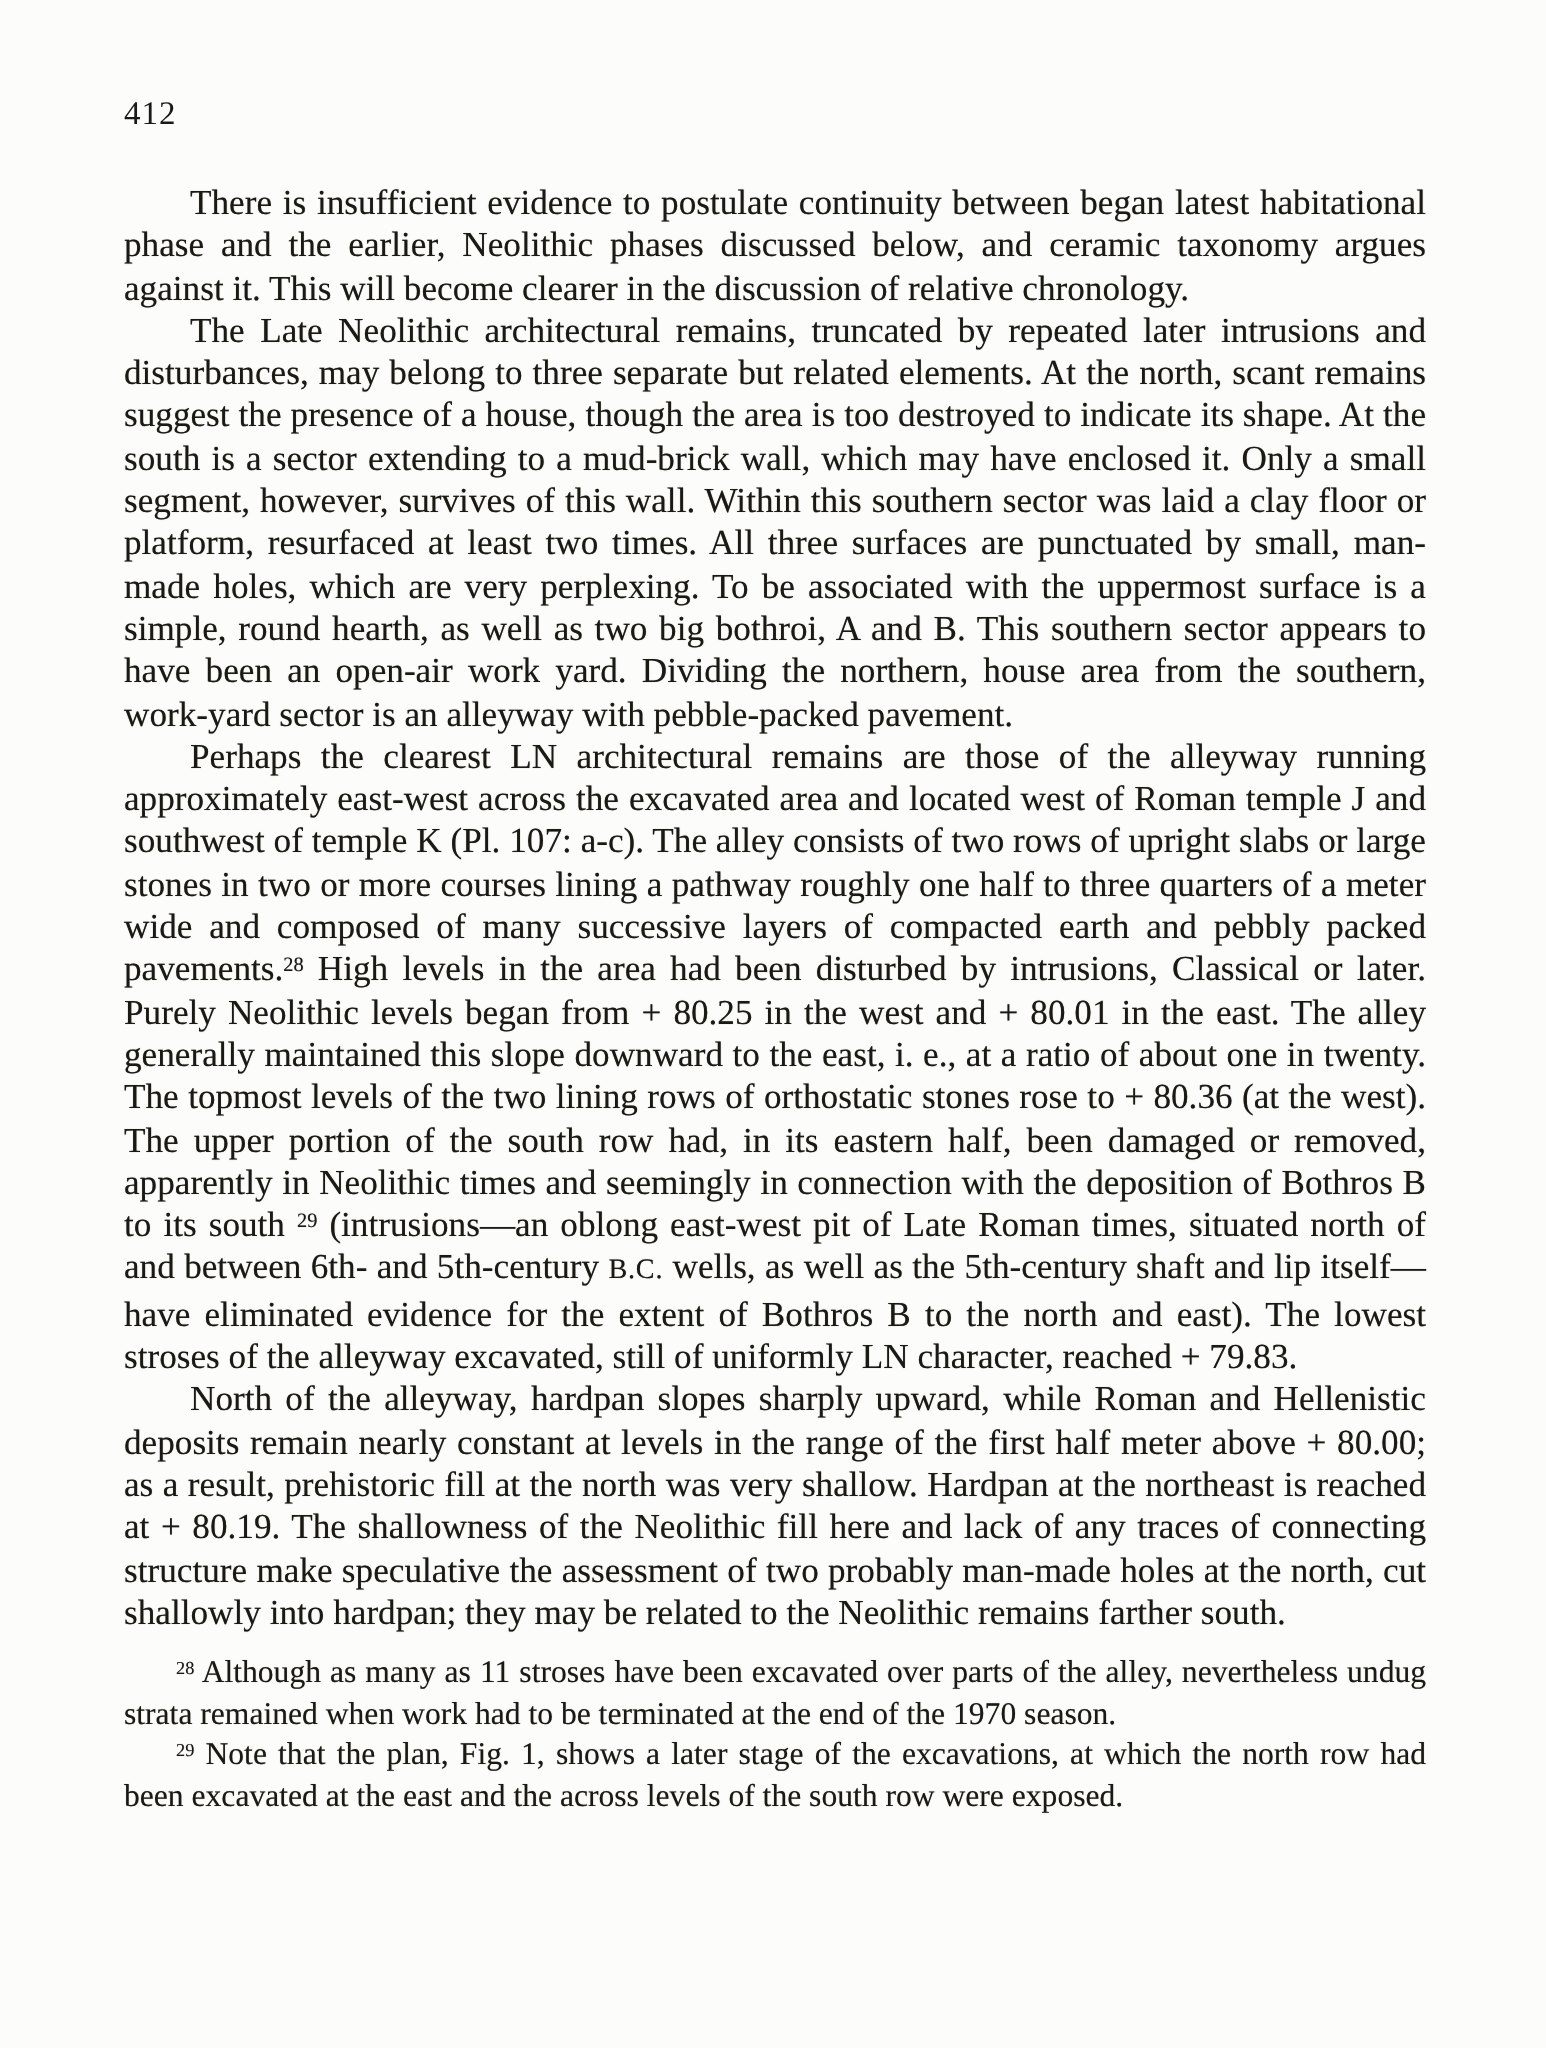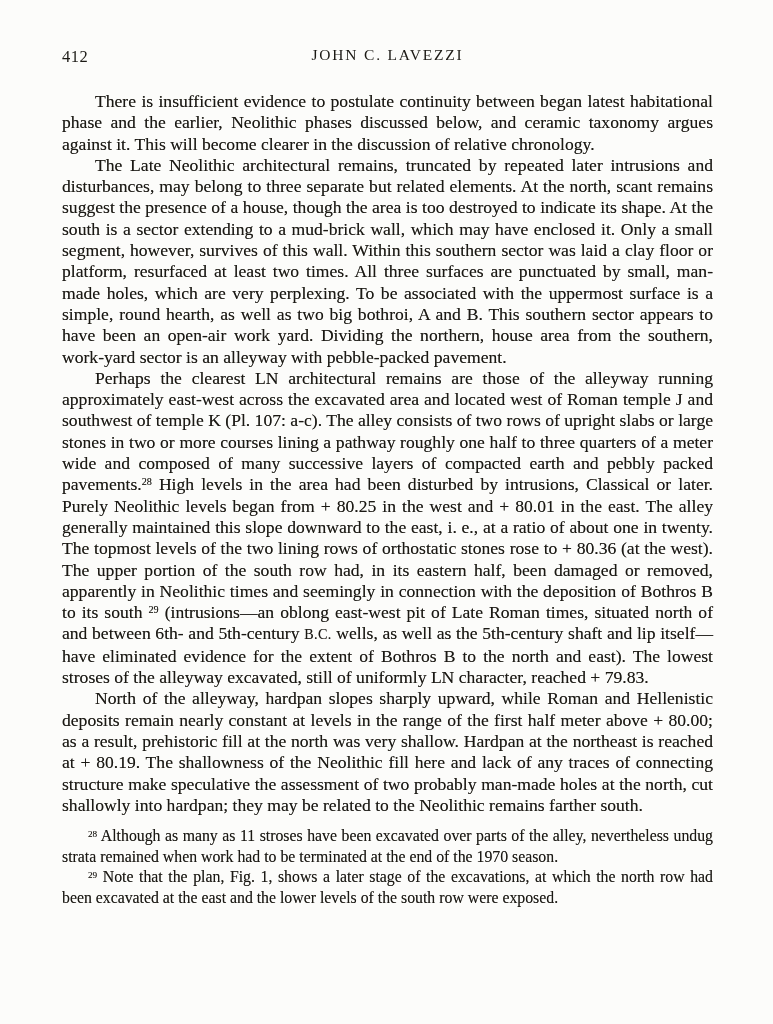--- a/index.html
+++ b/index.html
@@ -72,28 +72,27 @@
     text-indent:26px;
   }
 </style>
 </head>
 <body>
 
 <div class="page">
 
   <div class="page-header">
     <span class="page-number">412</span>
-    <span class="running-head">JOHN C. LAVEZZI</span>
   </div>
 
   <div class="body-text">
       <p class="para"><span>There is insufficient evidence to postulate continuity between began latest habitational phase and the earlier, Neolithic phases discussed below, and ceramic taxonomy argues against it.  This will become clearer in the discussion of relative chronology.</span></p>
       <p class="para"><span>The Late Neolithic architectural remains, truncated by repeated later intrusions and disturbances, may belong to three separate but related elements.  At the north, scant remains suggest the presence of a house, though the area is too destroyed to indicate its shape.  At the south is a sector extending to a mud-brick wall, which may have enclosed it.  Only a small segment, however, survives of this wall.  Within this southern sector was laid a clay floor or platform, resurfaced at least two times.  All three surfaces are punctuated by small, man-made holes, which are very perplexing.  To be associated with the uppermost surface is a simple, round hearth, as well as two big bothroi, A and B.  This southern sector appears to have been an open-air work yard.  Dividing the northern, house area from the southern, work-yard sector is an alleyway with pebble-packed pavement.</span></p>
       <p class="para"><span>Perhaps the clearest LN architectural remains are those of the alleyway running approximately east-west across the excavated area and located west of Roman temple J and southwest of temple K (Pl. 107: a-c). The alley consists of two rows of upright slabs or large stones in two or more courses lining a pathway roughly one half to three quarters of a meter wide and composed of many successive layers of compacted earth and pebbly packed pavements.</span><sup class="fn">28</sup><span>  High levels in the area had been disturbed by intrusions, Classical or later.  Purely Neolithic levels began from + 80.25 in the west and + 80.01 in the east.  The alley generally maintained this slope downward to the east, i. e., at a ratio of about one in twenty.  The topmost levels of the two lining rows of orthostatic stones rose to + 80.36 (at the west).  The upper portion of the south row had, in its eastern half, been damaged or removed, apparently in Neolithic times and seemingly in connection with the deposition of Bothros B to its south </span><sup class="fn">29</sup><span> (intrusions—an oblong east-west pit of Late Roman times, situated north of and between 6th- and 5th-century </span><span class="sc">B.C.</span><span> wells, as well as the 5th-century shaft and lip itself—have eliminated evidence for the extent of Bothros B to the north and east).  The lowest stroses of the alleyway excavated, still of uniformly LN character, reached + 79.83.</span></p>
       <p class="para"><span>North of the alleyway, hardpan slopes sharply upward, while Roman and Hellenistic deposits remain nearly constant at levels in the range of the first half meter above + 80.00; as a result, prehistoric fill at the north was very shallow.  Hardpan at the northeast is reached at + 80.19.  The shallowness of the Neolithic fill here and lack of any traces of connecting structure make speculative the assessment of two probably man-made holes at the north, cut shallowly into hardpan; they may be related to the Neolithic remains farther south.</span></p>
     </div>
 
   <div class="footnotes">
       <p class="footnote"><sup class="fn">28</sup> <span>Although as many as 11 stroses have been excavated over parts of the alley, nevertheless undug strata remained when work had to be terminated at the end of the 1970 season.</span></p>
-      <p class="footnote"><sup class="fn">29</sup> <span>Note that the plan, Fig. 1, shows a later stage of the excavations, at which the north row had been excavated at the east and the lower levels of the south row were exposed.</span></p>
+      <p class="footnote"><sup class="fn">29</sup> <span>Note that the plan, Fig. 1, shows a later stage of the excavations, at which the north row had been excavated at the east and the across levels of the south row were exposed.</span></p>
     </div>
 
 </div>
 
 </body></html>

